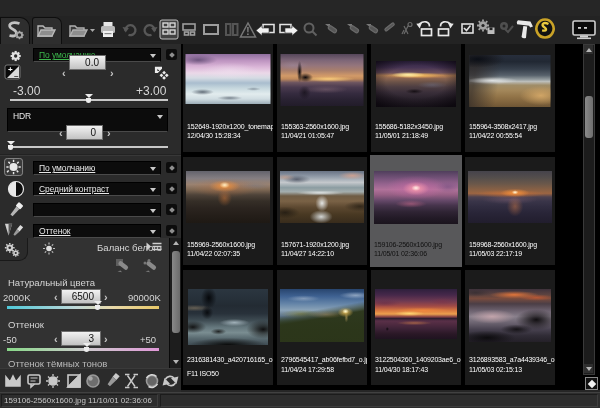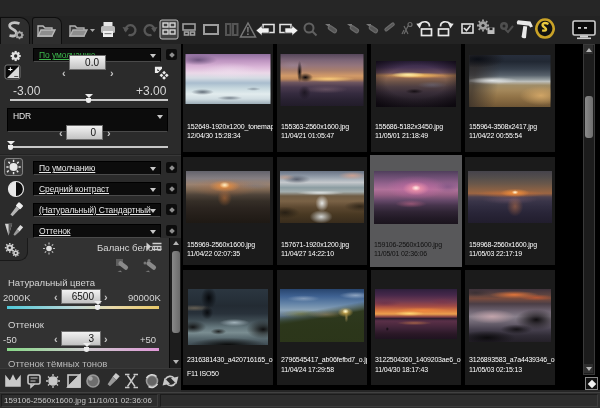--- a/index.html
+++ b/index.html
@@ -359,21 +359,21 @@
     </svg>
     <div class="drop" style="left:33px;top:138px;width:128px"><u>Средний контраст</u><span class="dv"></span></div>
     <div class="dia" style="left:166px;top:139px"></div>
 
     <svg class="licon" style="top:157px;left:6px" width="20" height="18" viewBox="0 0 20 18">
       <g transform="rotate(40 10 9)" fill="#d8d8d8">
           <rect x="7" y="1" width="6" height="5" rx="1" fill="#efefef"></rect>
           <path d="M8 6 h4 l-0.6 10 h-2.8 z" fill="#b5b5b5"></path>
         </g>
     </svg>
-    <div class="drop" style="left:33px;top:159px;width:128px"><u>(Натуральный) Стандартный</u><span class="dv"></span></div>
+    <div class="drop" style="left:33px;top:159px;width:128px"><span class="dv"></span></div>
     <div class="dia" style="left:166px;top:160px"></div>
 
     <svg class="licon" style="top:178px;left:4px" width="22" height="18" viewBox="0 0 22 18">
       <path d="M1 1 h8 l-4 13 z" fill="#cfcfcf"></path>
         <path d="M5 1 h4 l-4 13 z" fill="#555"></path>
       <g transform="rotate(40 15 9)">
           <rect x="13" y="2" width="4" height="6" fill="#ddd"></rect>
           <path d="M13 8 h4 l-1 7 h-2 z" fill="#999"></path>
         </g>
     </svg>

